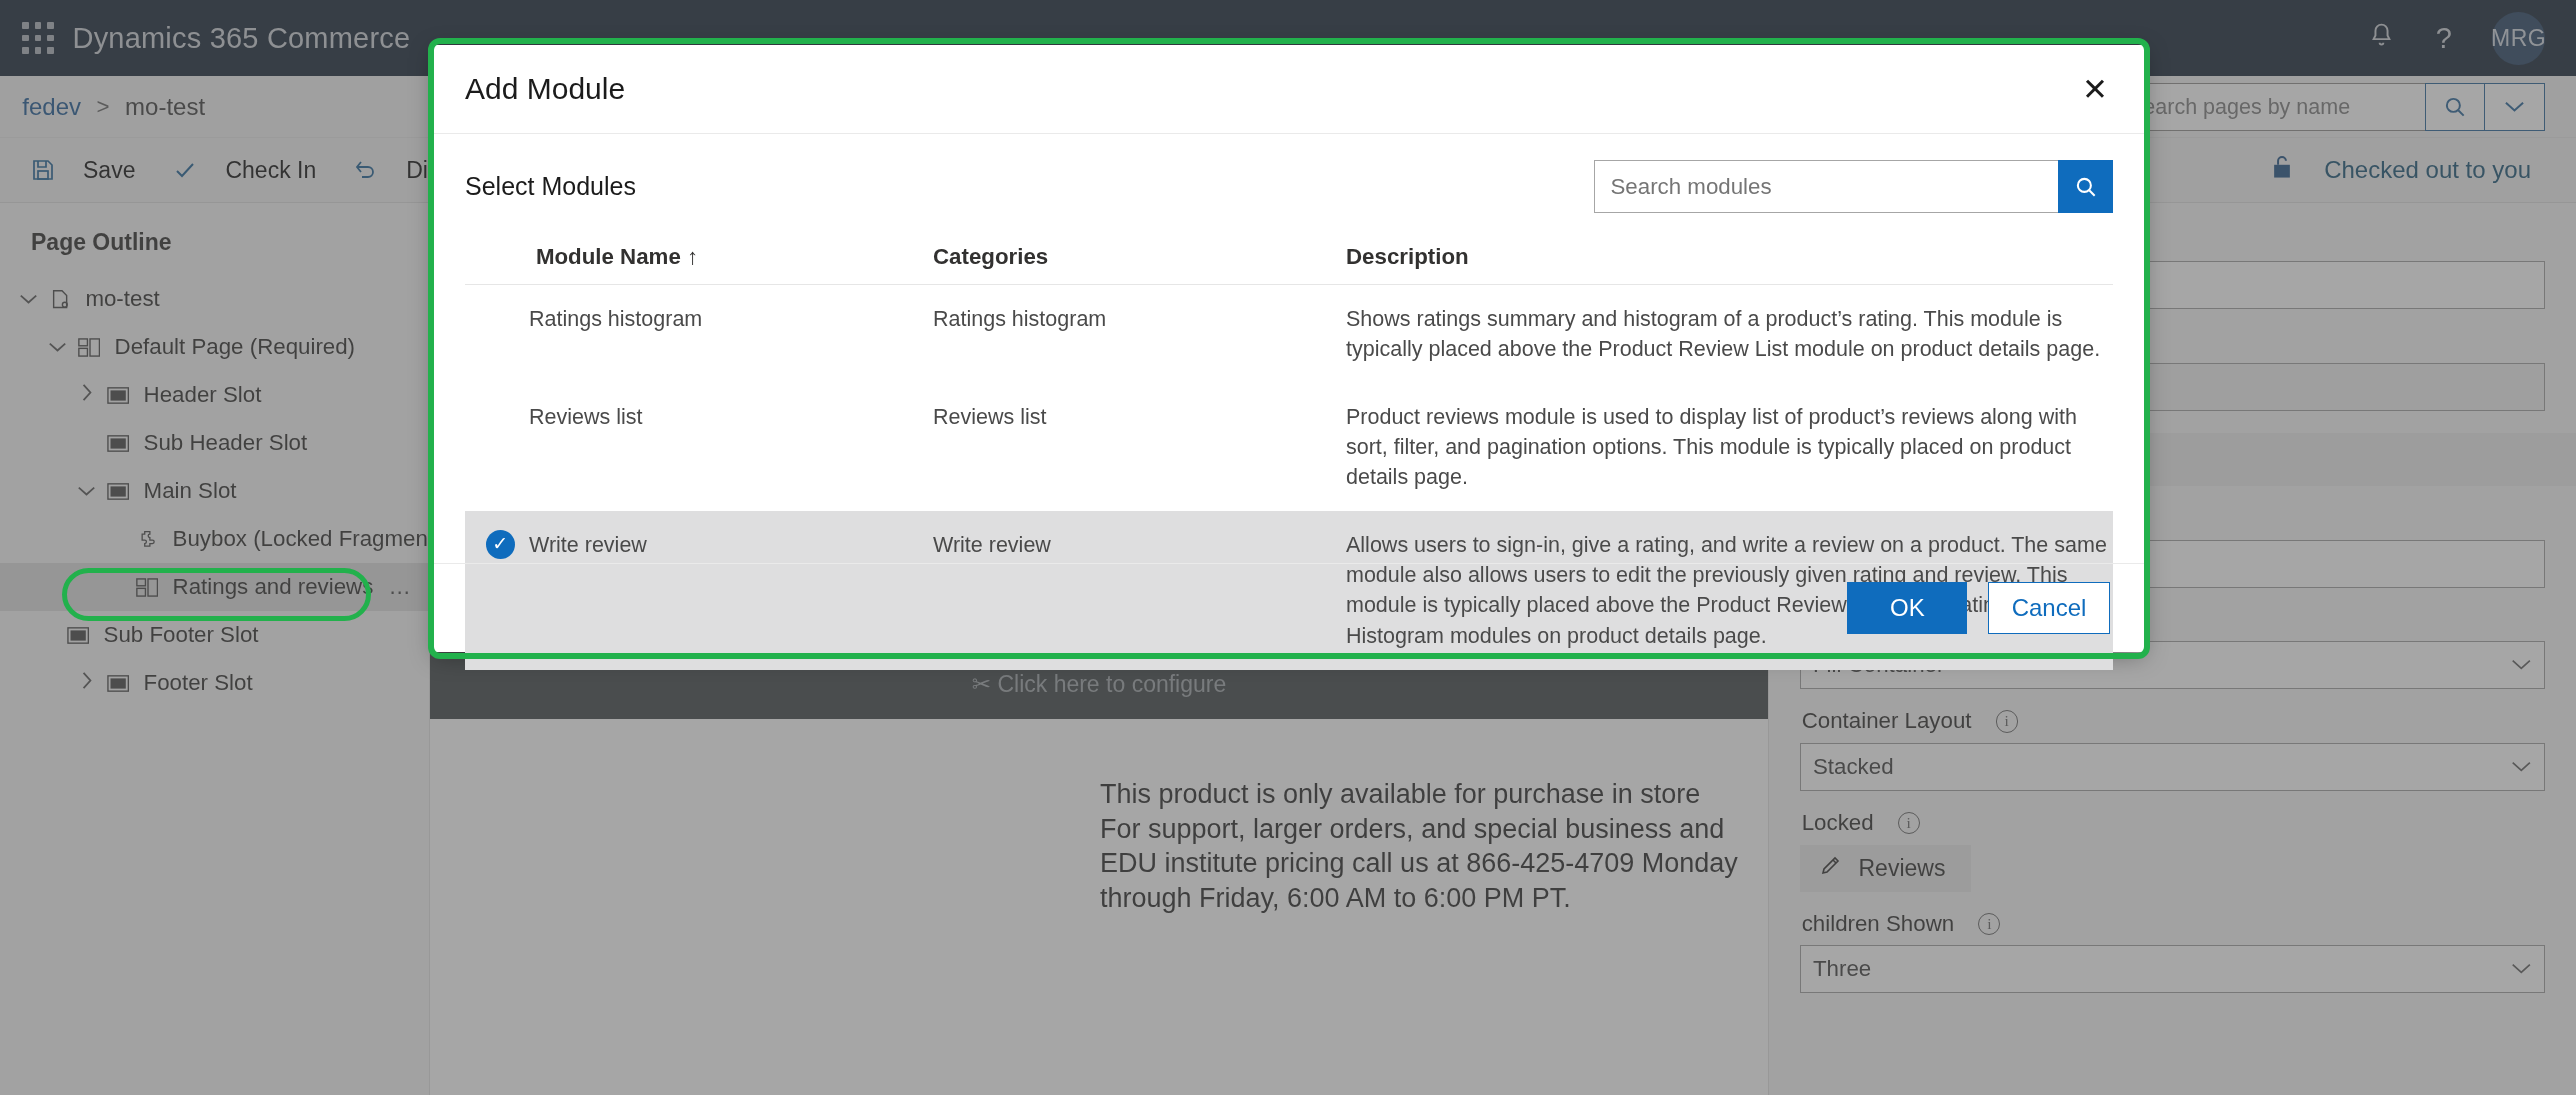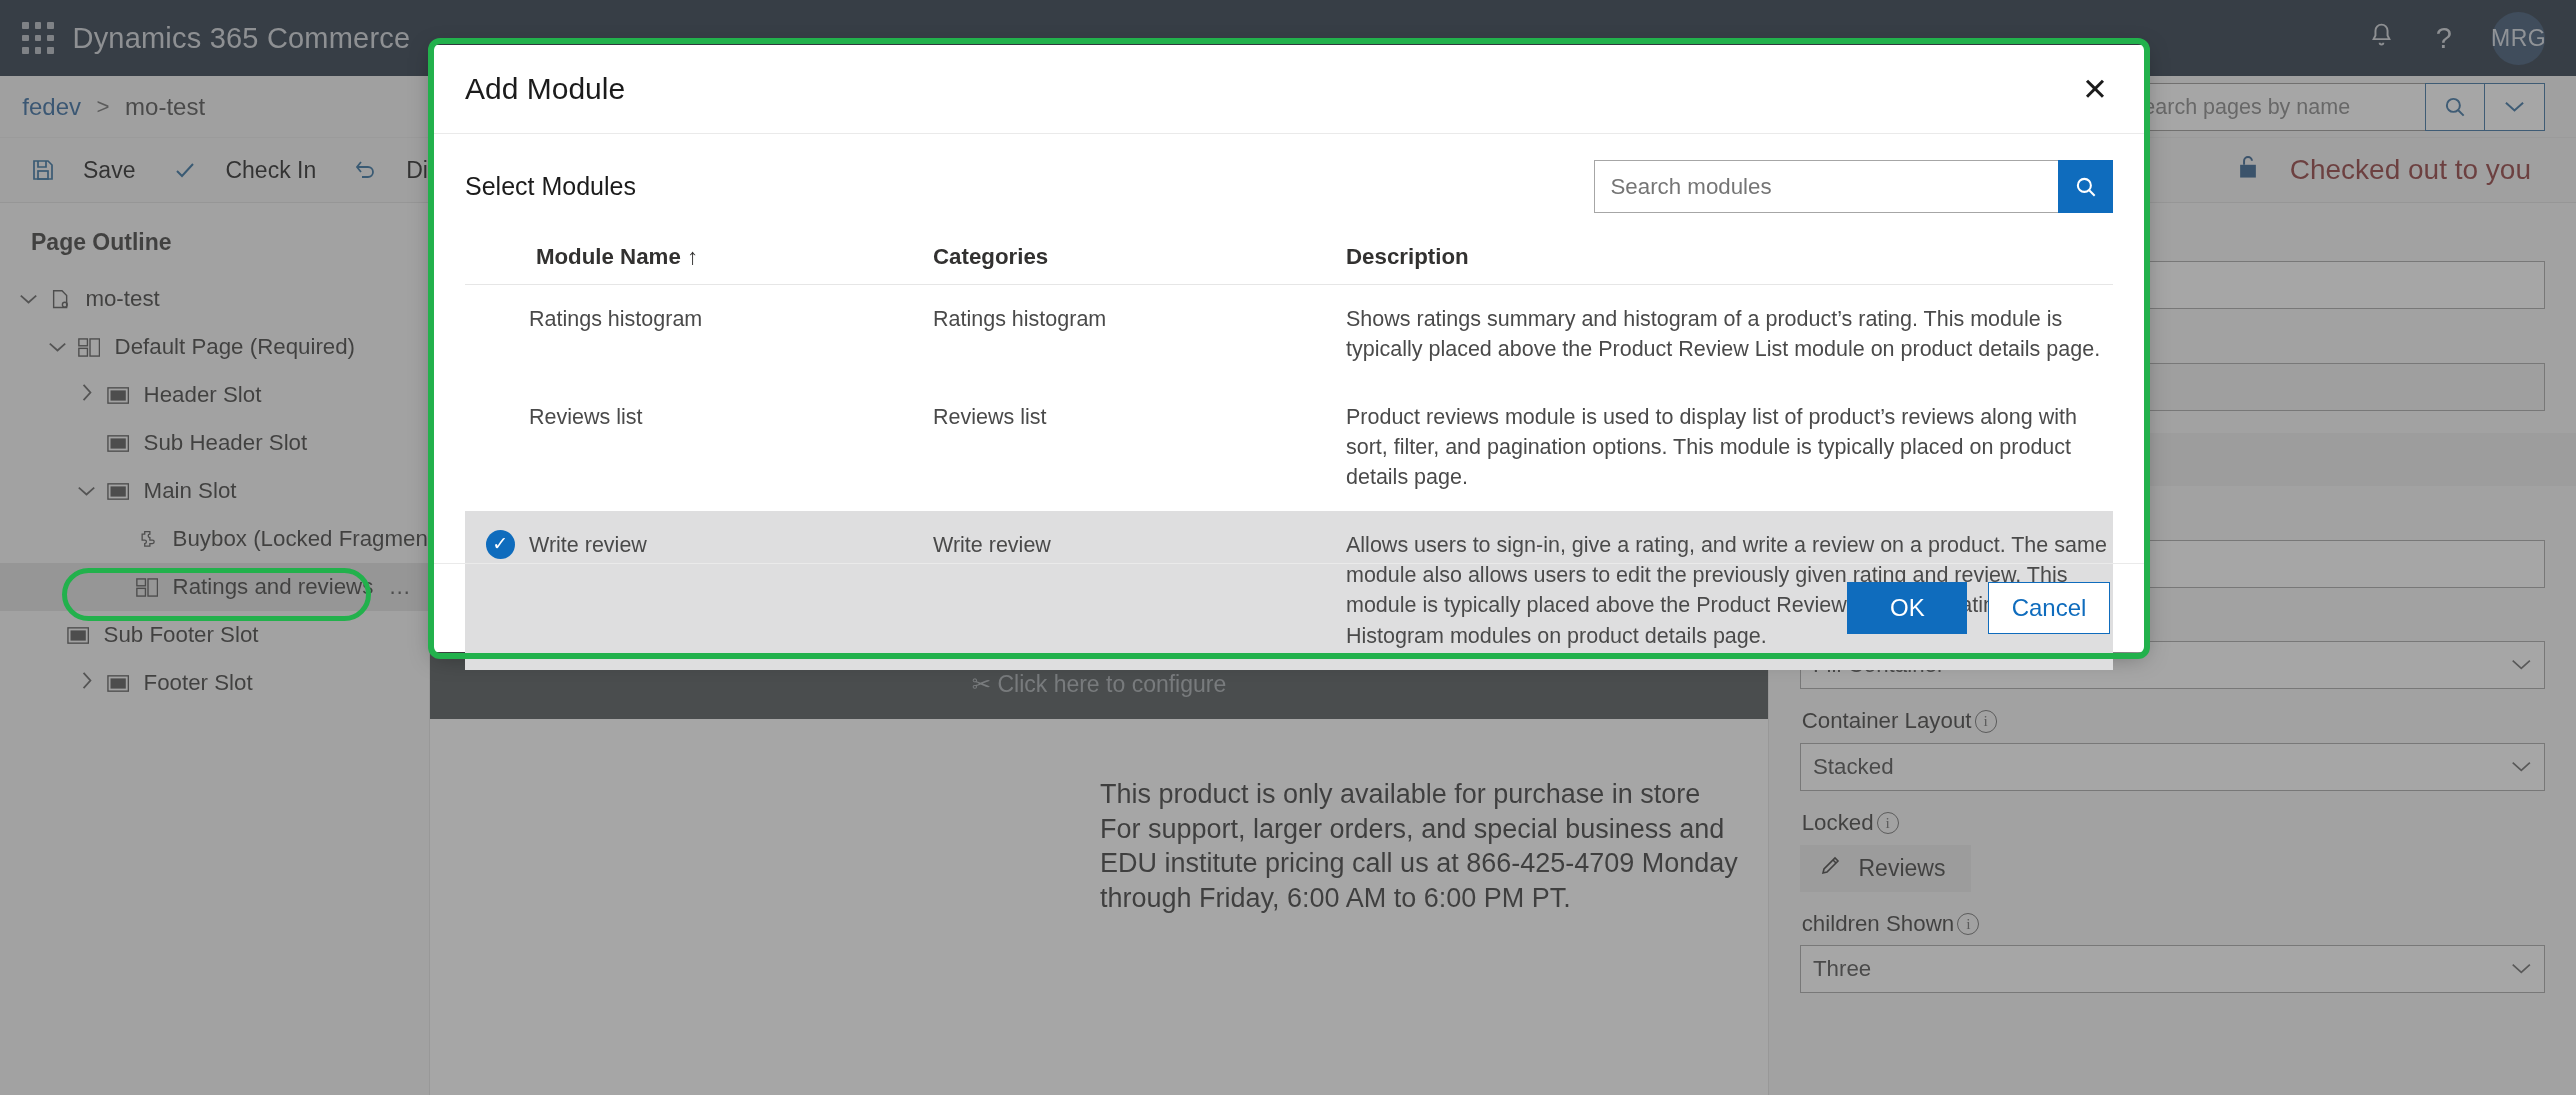--- a/index.html
+++ b/index.html
@@ -59,21 +59,21 @@
 
   .cmdbar {
     position: absolute; top: 138px; left: 0; width: 2576px; height: 65px;
     background: #f2f2f2; display: flex; align-items: center; padding-left: 31px;
     border-bottom: 0.9px solid #dcdcdc; gap: 38px;
   }
   .cmd { display: flex; align-items: center; gap: 28px; cursor: pointer; color: #000000; font-size: 23px; white-space: nowrap;}
   .cmd .g { color: #11588f; font-size: 24px; display: inline-flex; }
   .checkedout {
     position: absolute; top: 153px; right: 45px; display: flex; align-items: center; gap: 30px;
-    color: #7f1d1d; font-size: 28px;
+    color: #0c4a6e; font-size: 24px;
   }
 
   .left-panel {
     position: absolute; top: 203px; left: 0; width: 430px; bottom: 0;
     background: #f5f5f5; border-right: 0.9px solid #e1e1e1;
   }
   .lp-title { font-size: 23px; font-weight: bold; color: #201f1e; padding: 26px 0 19px 31px; }
   .tree-item {
     display: flex; align-items: center; height: 48px; font-size: 22.3px; color: #201f1e;
     cursor: pointer; position: relative; padding-right: 8.6px;
@@ -95,21 +95,21 @@
   .canvas-dark span { color: #9aa0a4; font-size: 23px; }
   .canvas-body { position: absolute; top: 516px; left: 0; right: 0; bottom: 0; background: #fff; padding: 0 0 0 670px; }
   .cb-line { color: #1b1b1b; font-size: 27px; line-height: 1.28; }
   .cb-gap { height: 58px; }
 
   .right-panel {
     position: absolute; top: 203px; right: 0; width: 808px; bottom: 0;
     background: #f6f6f6; border-left: 0.9px solid #e1e1e1; padding: 0 31px;
   }
   .rp-section-label { font-size: 20.6px; color: #201f1e; letter-spacing: 0.5px; padding: 24px 0 10.3px 1.7px; }
-  .rp-label { font-size: 22.3px; color: #201f1e; padding: 19px 0 8.6px 1.7px; display: flex; align-items: center; gap: 3px; }
+  .rp-label { font-size: 22.3px; color: #201f1e; padding: 19px 0 8.6px 1.7px; display: flex; align-items: center; gap: 24px; }
   .info-i {
     width: 22.3px; height: 22.3px; border: 1.7px solid #5a5a5a; border-radius: 50%;
     font-size: 15.5px; color: #5a5a5a; display: inline-flex; align-items: center; justify-content: center;
     font-family: "Liberation Serif", serif; cursor: pointer;
   }
   .rp-input {
     width: 100%; height: 48px; border: 0.9px solid #9a9a9a; background: #fff;
     font-size: 22.3px; color: #333; padding: 0 12px; outline: none;
     font-family: "Liberation Sans", sans-serif;
   }

